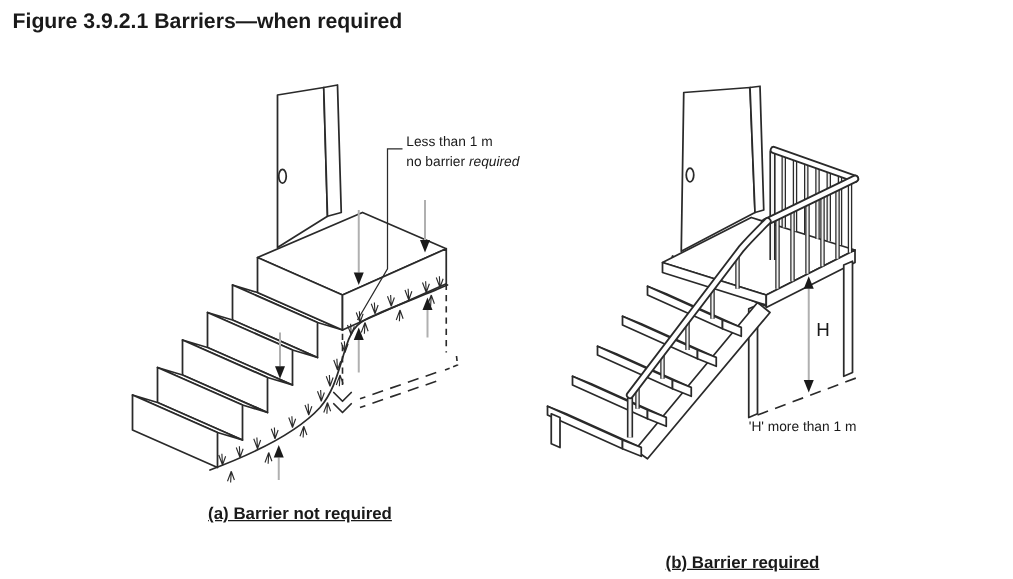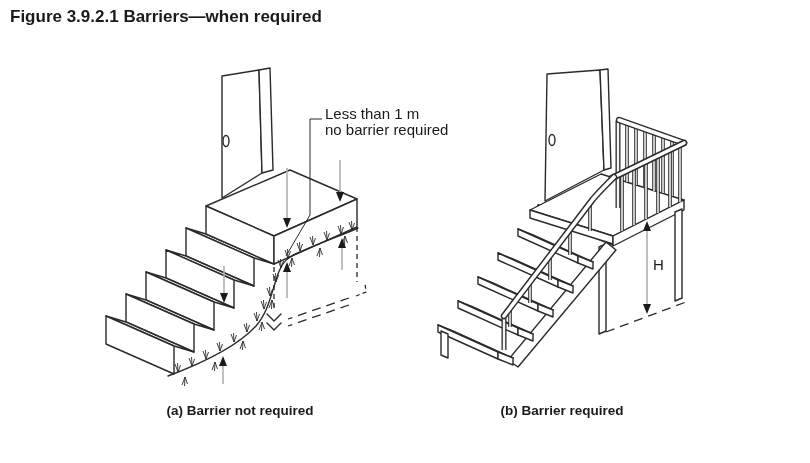--- a/index.html
+++ b/index.html
@@ -3,29 +3,29 @@
 <meta charset="utf-8">
 <style>
   html,body{margin:0;padding:0;}
   body{
     width:810px;height:463px;position:relative;background:#ffffff;
     font-family:"Liberation Sans","DejaVu Sans",sans-serif;color:#1a1a1a;
     overflow:hidden;
   }
   .abs{position:absolute;}
   .title{left:10px;top:7px;font-size:17px;font-weight:bold;white-space:nowrap;}
-  .ann{font-size:15px;line-height:16px;white-space:nowrap;}
+  .ann{font-size:11px;line-height:16px;white-space:nowrap;}
   .ann-a{left:325px;top:106px;}
   .ann-b{left:599px;top:334px;}
   .ann .l2{padding-left:4px;}
-  .it{}
+  .it{font-style:italic;}
   .hlab{left:653px;top:256px;font-size:15px;}
-  .cap{top:403px;width:220px;text-align:center;font-size:13.5px;font-weight:bold;white-space:nowrap;}
+  .cap{top:403px;width:220px;text-align:center;font-size:13.5px;font-weight:bold;white-space:nowrap;text-decoration:underline;}
   .cap-a{left:130px;}
-  .cap-b{left:452px;}
+  .cap-b{left:484px;margin-top:39px;}
   svg{position:absolute;left:0;top:0;}
   .ln   {stroke:#2a2a2a;stroke-width:1.4;fill:none;stroke-linejoin:round;stroke-linecap:round;}
   .thin {stroke:#2a2a2a;stroke-width:1;fill:none;}
   .face {stroke:#2a2a2a;stroke-width:1.4;fill:#ffffff;stroke-linejoin:round;}
   .dash {stroke:#2a2a2a;stroke-width:1.3;fill:none;stroke-dasharray:5,4;}
   .dash2{stroke:#2a2a2a;stroke-width:1.3;fill:none;stroke-dasharray:4,3;}
   .dash3{stroke:#2a2a2a;stroke-width:1.3;fill:none;stroke-dasharray:9,6;}
   .gray {stroke:#b0b0b0;stroke-width:1.6;fill:none;}
   .head {fill:#1a1a1a;stroke:none;}
   .band-o{stroke:#2a2a2a;stroke-width:6.5;fill:none;stroke-linejoin:round;stroke-linecap:round;}
@@ -230,18 +230,19 @@
 </svg>
 
 <div class="abs title">Figure 3.9.2.1 Barriers—when required</div>
 
 <div class="abs ann ann-a">
   <div>Less than 1 m</div>
   <div><span>no barrier</span> <span class="it">required</span></div>
 </div>
 
 <div class="abs ann ann-b">
+  <div>'H' more than 1 m</div>
 </div>
 
 <div class="abs hlab">H</div>
 
 <div class="abs cap cap-a">(a) Barrier not required</div>
 <div class="abs cap cap-b">(b) Barrier required</div>
 
 </body></html>

